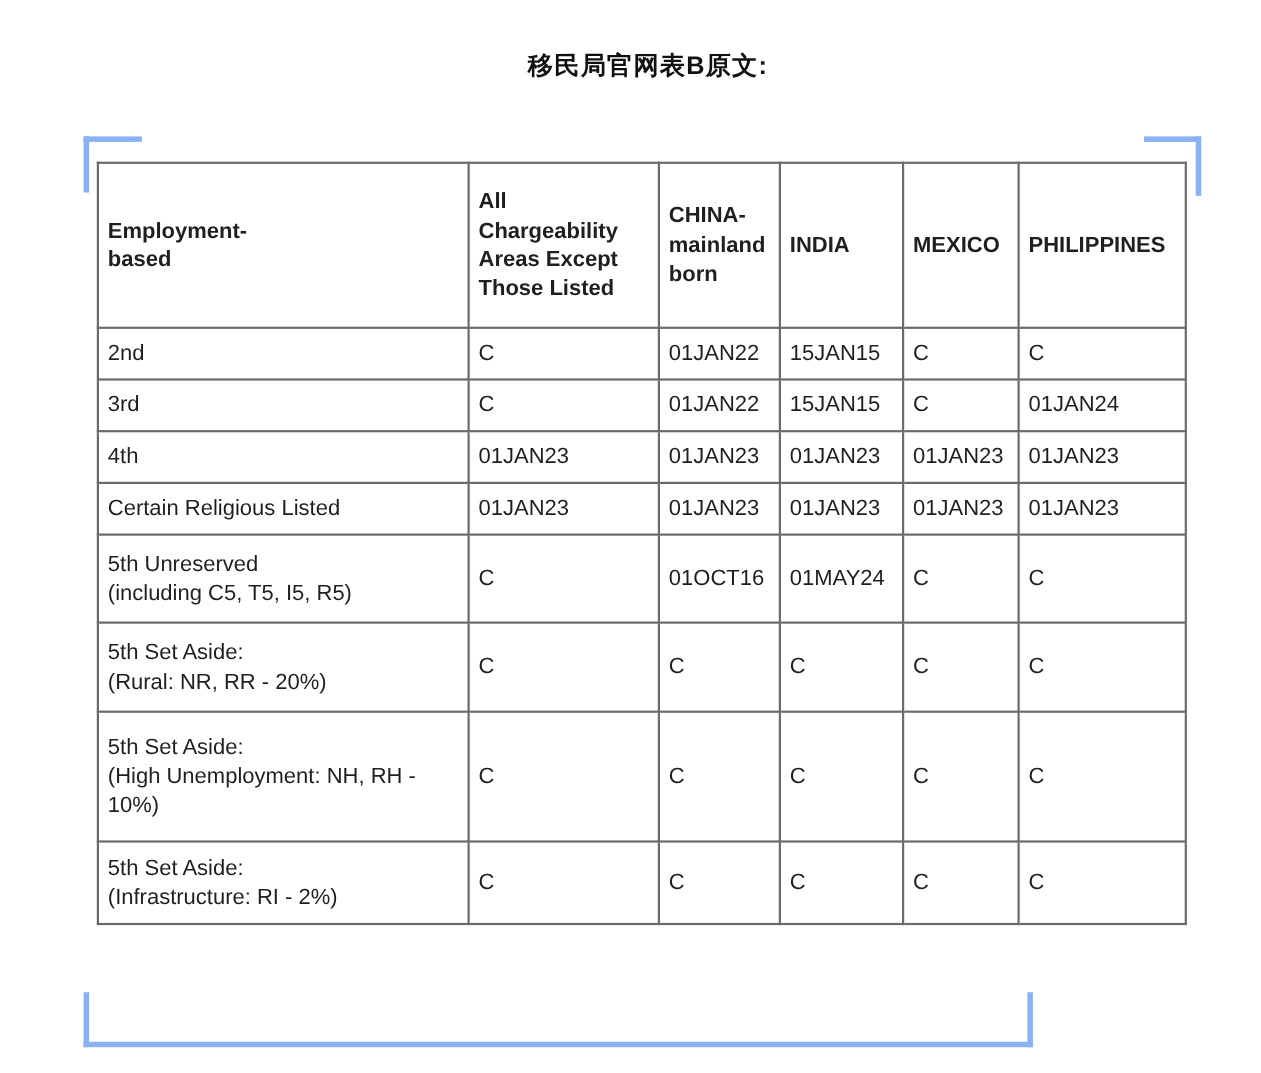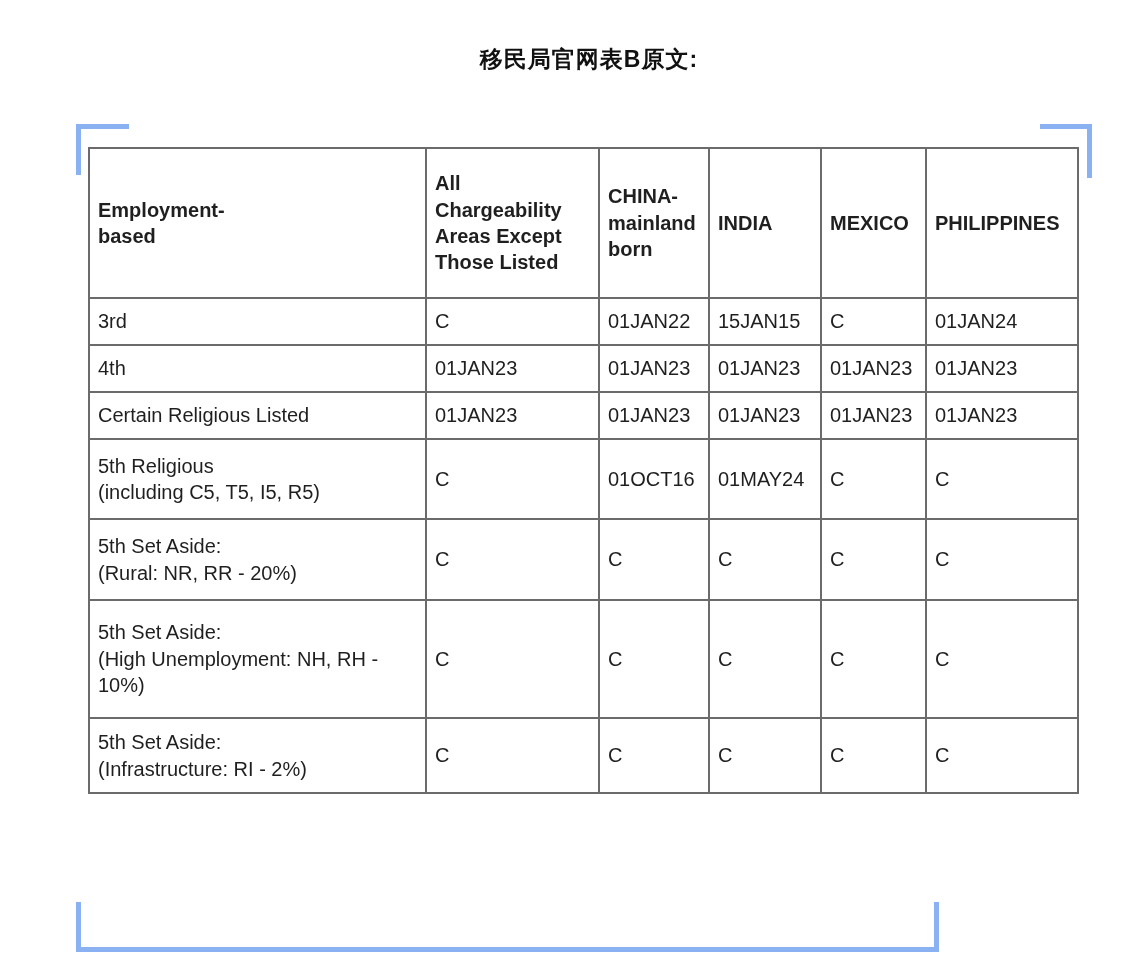--- a/index.html
+++ b/index.html
@@ -96,20 +96,28 @@
         <th>CHINA-
 mainland
 born</th>
         <th>INDIA</th>
         <th>MEXICO</th>
         <th>PHILIPPINES</th>
       </tr>
     </thead>
     <tbody>
       <tr class="rs">
+        <td>2nd</td>
+        <td>C</td>
+        <td>01JAN22</td>
+        <td>15JAN15</td>
+        <td>C</td>
+        <td>C</td>
+      </tr>
+      <tr class="rs">
         <td>3rd</td>
         <td>C</td>
         <td>01JAN22</td>
         <td>15JAN15</td>
         <td>C</td>
         <td>01JAN24</td>
       </tr>
       <tr class="rs">
         <td>4th</td>
         <td>01JAN23</td>
@@ -120,21 +128,21 @@
       </tr>
       <tr class="rs">
         <td>Certain Religious Listed</td>
         <td>01JAN23</td>
         <td>01JAN23</td>
         <td>01JAN23</td>
         <td>01JAN23</td>
         <td>01JAN23</td>
       </tr>
       <tr class="rm">
-        <td>5th Religious
+        <td>5th Unreserved
 (including C5, T5, I5, R5)</td>
         <td>C</td>
         <td>01OCT16</td>
         <td>01MAY24</td>
         <td>C</td>
         <td>C</td>
       </tr>
       <tr class="rm2">
         <td>5th Set Aside:
 (Rural: NR, RR - 20%)</td>

